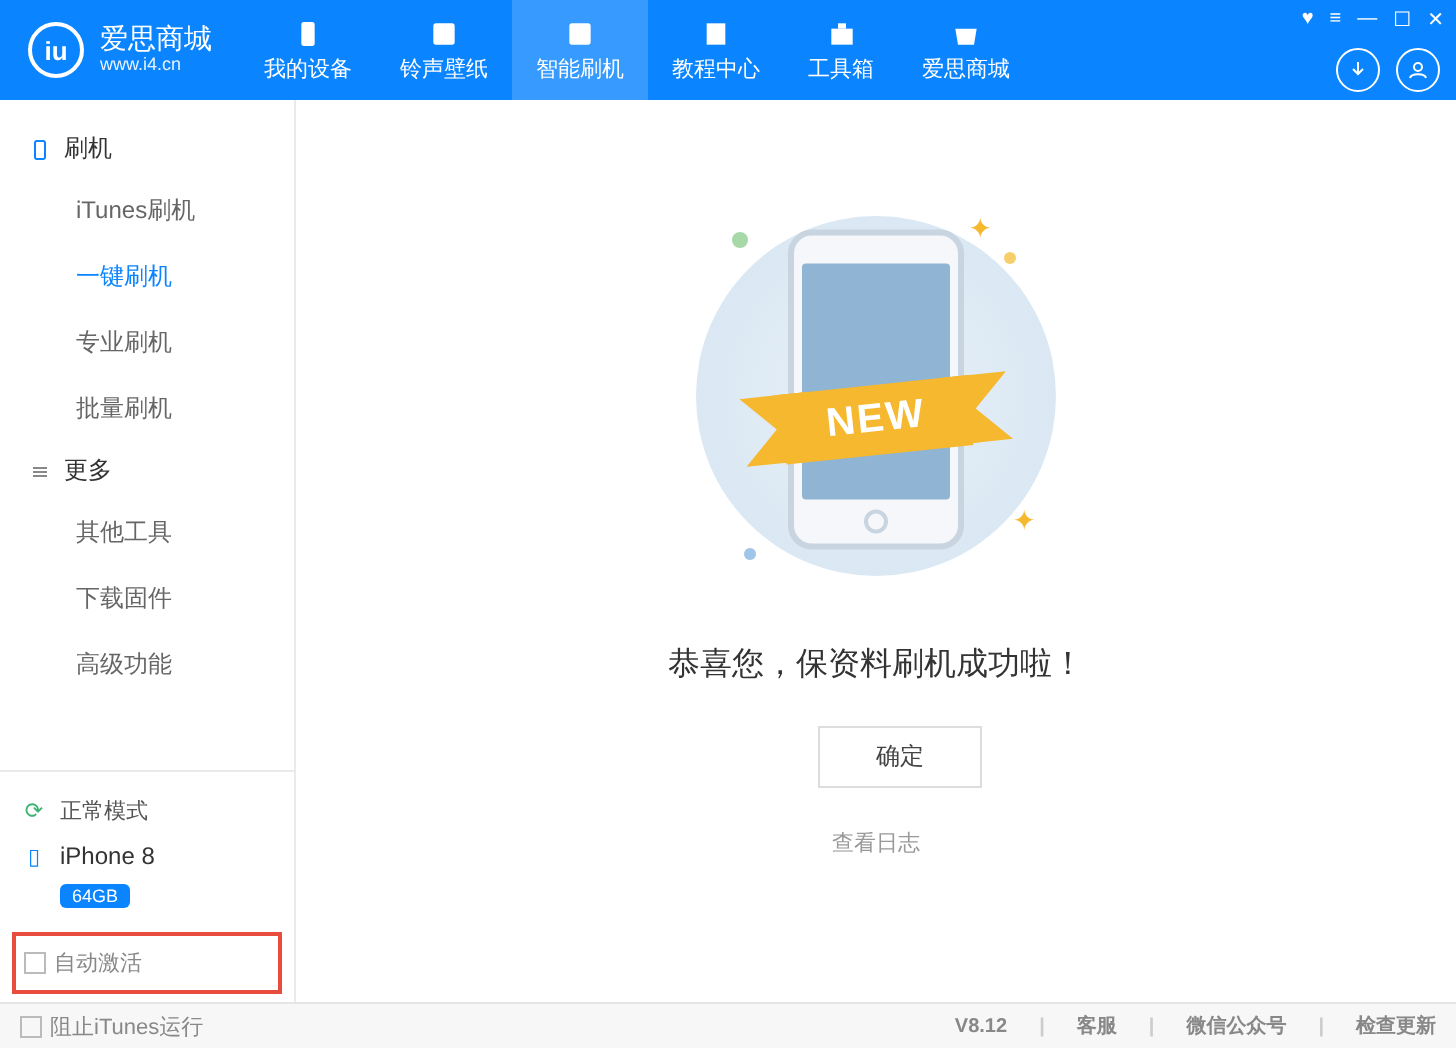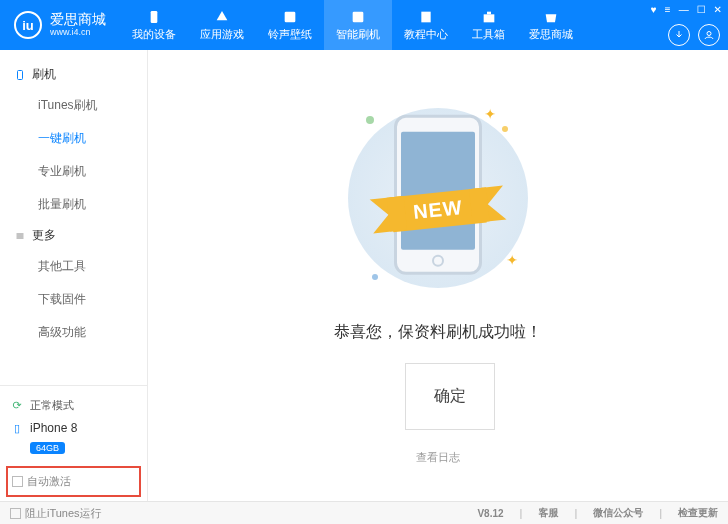--- a/index.html
+++ b/index.html
@@ -58,21 +58,21 @@
     .ribbon::after { right: -20px; border-right-color: transparent; }
     .dot { position: absolute; border-radius: 50%; }
     .d1 { width: 8px; height: 8px; background: #a7d8a8; top: 18px; left: 38px; }
     .d2 { width: 6px; height: 6px; background: #f7cf6a; top: 28px; right: 40px; }
     .d3 { width: 6px; height: 6px; background: #9fc5e8; bottom: 18px; left: 44px; }
     .star { position: absolute; color: #f5b82e; font-size: 14px; }
     .s1 { top: 8px; right: 52px; }
     .s2 { bottom: 30px; right: 30px; }
     
     .success-title { font-size: 16px; color: #333; margin-bottom: 20px; }
-    .ok-btn { border: 1px solid #ddd; background: #fff; padding: 22px 28px; font-size: 16px; color: #444; cursor: pointer; margin-bottom: 20px; margin-left: 24px; }
+    .ok-btn { border: 1px solid #ddd; background: #fff; padding: 6px 28px; font-size: 12px; color: #444; cursor: pointer; margin-bottom: 20px; margin-left: 24px; }
     .log-link { font-size: 11px; color: #999; cursor: pointer; }
     
     .footer { height: 23px; background: #f7f7f7; border-top: 1px solid #e5e5e5; display: flex; align-items: center; padding: 0 10px; font-size: 10px; color: #888; }
     .footer-left { display: flex; align-items: center; gap: 4px; }
     .footer-right { margin-left: auto; display: flex; align-items: center; gap: 16px; font-weight: bold; }
     .footer-sep { color: #ccc; }
   </style>
 </head>
 <body>
 
@@ -85,28 +85,20 @@
     </div>
   </div>
   <div class="top-tabs">
     <div class="top-tab">
       <span class="top-tab-icon">
           <svg viewBox="0 0 24 24">
             <rect x="7" y="3" width="10" height="18" rx="2"></rect>
           </svg>
         </span>
       <span>我的设备</span>
-    </div>
-    <div class="top-tab">
-      <span class="top-tab-icon">
-          <svg viewBox="0 0 24 24">
-            <path d="M12 3l8 14H4z"></path>
-          </svg>
-        </span>
-      <span>应用游戏</span>
     </div>
     <div class="top-tab">
       <span class="top-tab-icon">
           <svg viewBox="0 0 24 24">
             <rect x="4" y="4" width="16" height="16" rx="2"></rect>
           </svg>
         </span>
       <span>铃声壁纸</span>
     </div>
     <div class="top-tab active">

